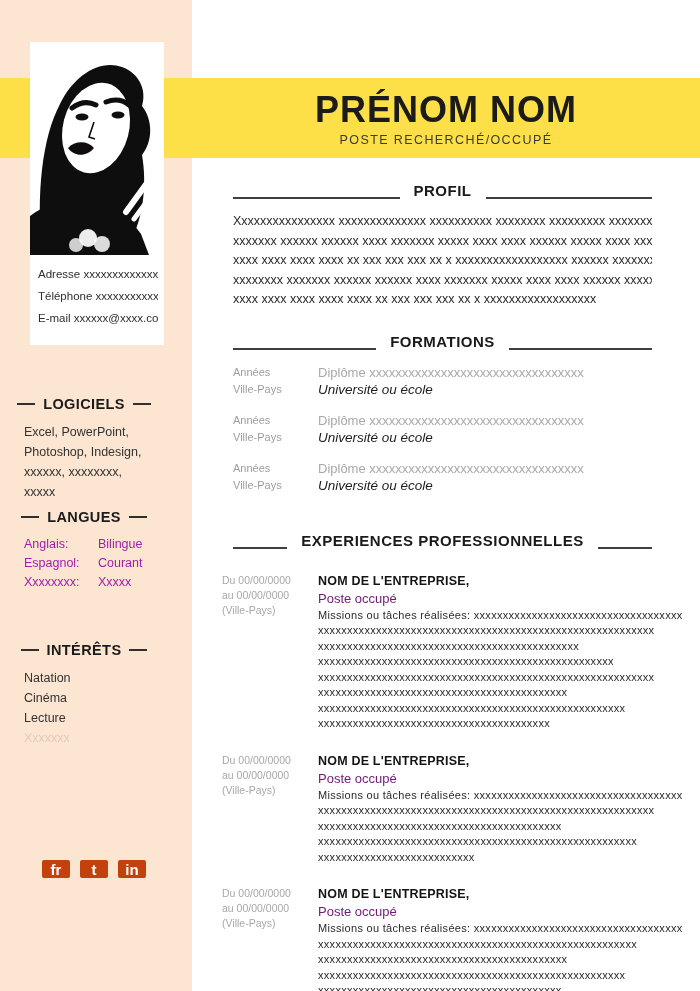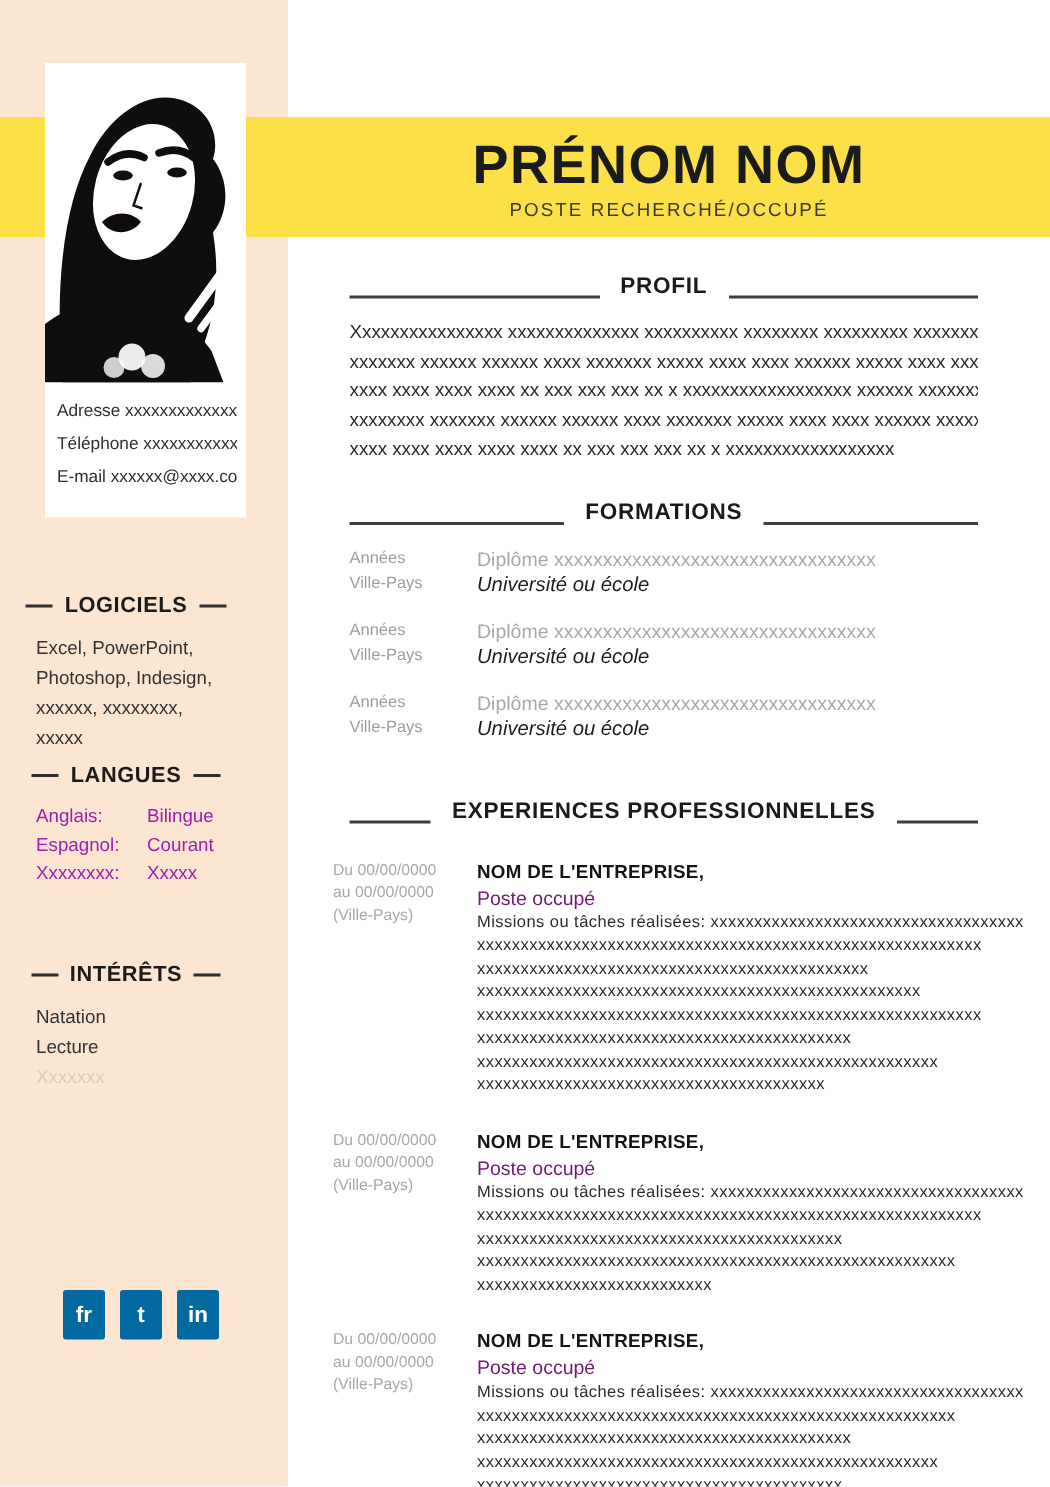--- a/index.html
+++ b/index.html
@@ -24,21 +24,21 @@
   
   .side-section{position:absolute;left:0;width:158px;z-index:4;padding:0 14px 0 24px;box-sizing:border-box;}
   .side-title{display:flex;align-items:center;gap:8px;font-size:14.5px;font-weight:bold;letter-spacing:0.4px;color:#1b1b1b;justify-content:center;}
   .side-title .dash{width:18px;height:2px;background:#2f2f2f;flex:0 0 auto;}
   .side-items{margin-top:10px;font-size:12.5px;line-height:20px;color:#333333;}
   .lang-row{display:flex;font-size:12.5px;line-height:19px;color:#a21caf;}
   .lang-label{width:74px;flex:0 0 auto;}
   .faint{opacity:0.14;}
   
   .social{position:absolute;left:42px;top:860px;display:flex;gap:10px;z-index:4;}
-  .social-badge{width:28px;height:33px;background:#0369a1;color:#ffffff;font-weight:bold;font-size:15px;display:flex;align-items:center;justify-content:center;border-radius:2px;}
+  .social-badge{width:28px;height:18px;background:#c2410c;color:#ffffff;font-weight:bold;font-size:15px;display:flex;align-items:center;justify-content:center;border-radius:2px;}
   
   .main{position:absolute;left:192px;top:158px;width:508px;z-index:2;padding:0 48px 0 41px;box-sizing:border-box;}
   .sec-title{display:flex;align-items:flex-end;gap:14px;font-size:15px;font-weight:bold;letter-spacing:0.5px;color:#1a1a1a;}
   .sec-title .rule{flex:1 1 auto;height:2px;background:#3f3f3f;}
   .profil-title{margin-top:24px;}
   .para{margin-top:13px;}
   .para-line{font-size:12.5px;line-height:19.5px;color:#2b2b2b;white-space:nowrap;overflow:hidden;}
   
   .form-title{margin-top:23px;}
   .form-entries{margin-top:14px;}
@@ -140,20 +140,21 @@
 </div>
 
 <div class="side-section" style="top:642px;">
   <div class="side-title">
     <span class="dash"></span>
     <span>INTÉRÊTS</span>
     <span class="dash"></span>
   </div>
   <div class="side-items">
     <div>Natation</div>
+    <div>Cinéma</div>
     <div>Lecture</div>
     <div class="faint">Xxxxxxx</div>
   </div>
 </div>
 
 <div class="social">
   <div class="social-badge">fr</div>
   <div class="social-badge">t</div>
   <div class="social-badge">in</div>
 </div>

